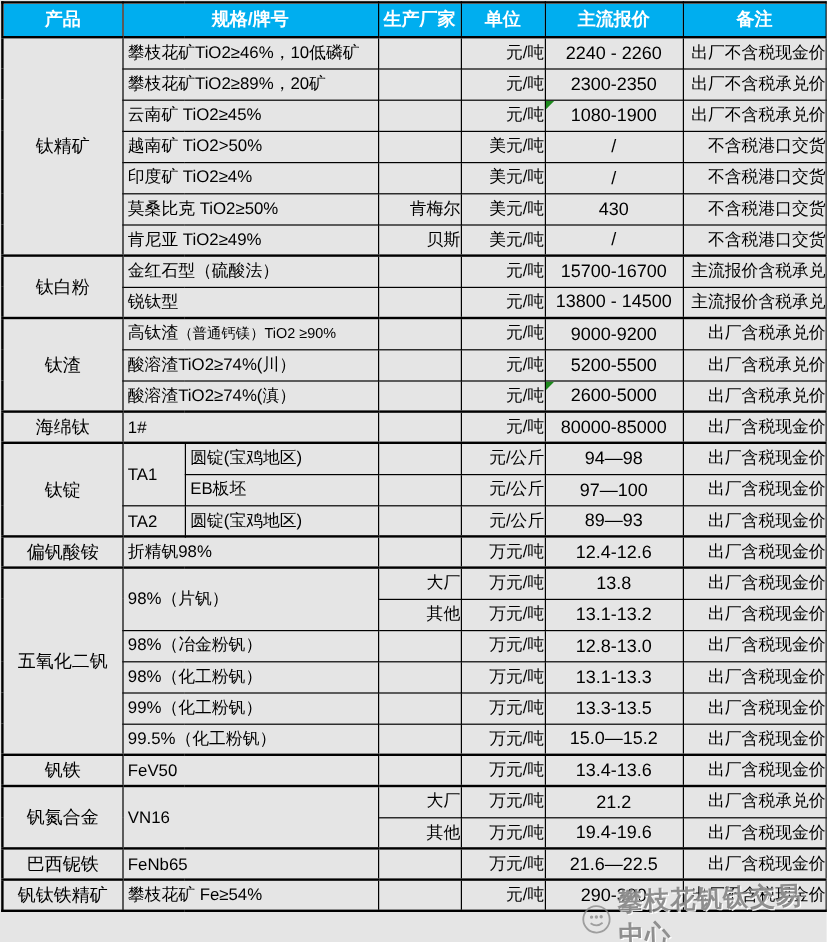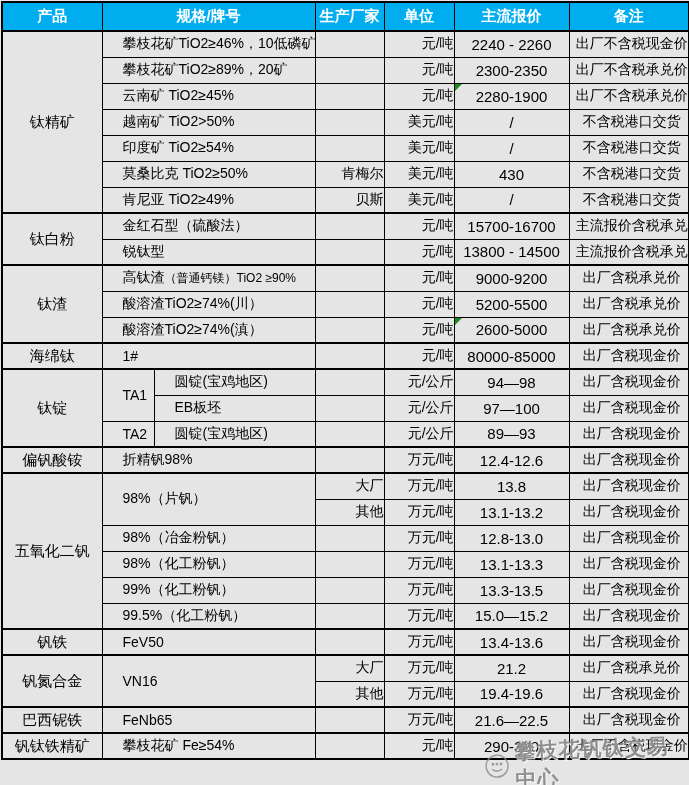--- a/index.html
+++ b/index.html
@@ -7,22 +7,22 @@
         font-family:"Liberation Sans","DejaVu Sans",sans-serif;color:#000;}
   table.price{border-collapse:collapse;table-layout:fixed;width:687px;margin:1px 0 0 1px;
               border:2px solid #000;}
   th,td{border:1px solid #000;padding:0;overflow:hidden;white-space:nowrap;box-sizing:border-box;}
   thead tr{height:29px;}
   tbody tr{height:26px;}
   thead th{background:#00AEEF;color:#fff;font-weight:bold;font-size:15px;text-align:center;
            border-bottom:2px solid #000;}
   td{font-size:14px;vertical-align:middle;}
   td.product{text-align:center;font-size:15px;}
-  td.spec,td.form,td.grade{text-align:left;padding-left:20px;}
-  td.note{text-align:center;padding-left:6px;}
+  td.spec,td.form,td.grade{text-align:left;padding-left:4px;}
+  td.note{text-align:right;padding-left:6px;}
   td.maker,td.unit{text-align:right;}
   td.price-cell{text-align:center;font-size:15px;position:relative;margin-top:14px;}
   .small{font-size:12px;}
   tr.gs td{border-top:2px solid #000;}
   .tri{position:absolute;top:0;left:0;width:0;height:0;
        border-top:7px solid #1d8a1d;border-right:7px solid transparent;}
   .watermark{position:absolute;left:484px;top:735px;display:flex;align-items:center;gap:5px;
              color:rgba(125,125,125,0.85);font-size:21px;font-weight:bold;letter-spacing:1px;
              transform:rotate(-2deg);text-shadow:1px 1px 0 rgba(255,255,255,0.9);z-index:5;
              pointer-events:none;}
@@ -65,32 +65,32 @@
       <td class="spec" colspan="2">攀枝花矿TiO2≥89%，20矿</td>
       <td class="maker"></td>
       <td class="unit">元/吨</td>
       <td class="price-cell">2300-2350</td>
       <td class="note">出厂不含税承兑价</td>
     </tr>
     <tr>
       <td class="spec" colspan="2">云南矿 TiO2≥45%</td>
       <td class="maker"></td>
       <td class="unit">元/吨</td>
-      <td class="price-cell"><span class="tri"></span><span>2280-1900</span></td>
+      <td class="price-cell"><span class="tri"></span><span>1080-1900</span></td>
       <td class="note">出厂不含税承兑价</td>
     </tr>
     <tr>
       <td class="spec" colspan="2">越南矿 TiO2&gt;50%</td>
       <td class="maker"></td>
       <td class="unit">美元/吨</td>
       <td class="price-cell">/</td>
       <td class="note">不含税港口交货</td>
     </tr>
     <tr>
-      <td class="spec" colspan="2">印度矿 TiO2≥54%</td>
+      <td class="spec" colspan="2">印度矿 TiO2≥4%</td>
       <td class="maker"></td>
       <td class="unit">美元/吨</td>
       <td class="price-cell">/</td>
       <td class="note">不含税港口交货</td>
     </tr>
     <tr>
       <td class="spec" colspan="2">莫桑比克 TiO2≥50%</td>
       <td class="maker">肯梅尔</td>
       <td class="unit">美元/吨</td>
       <td class="price-cell">430</td>

